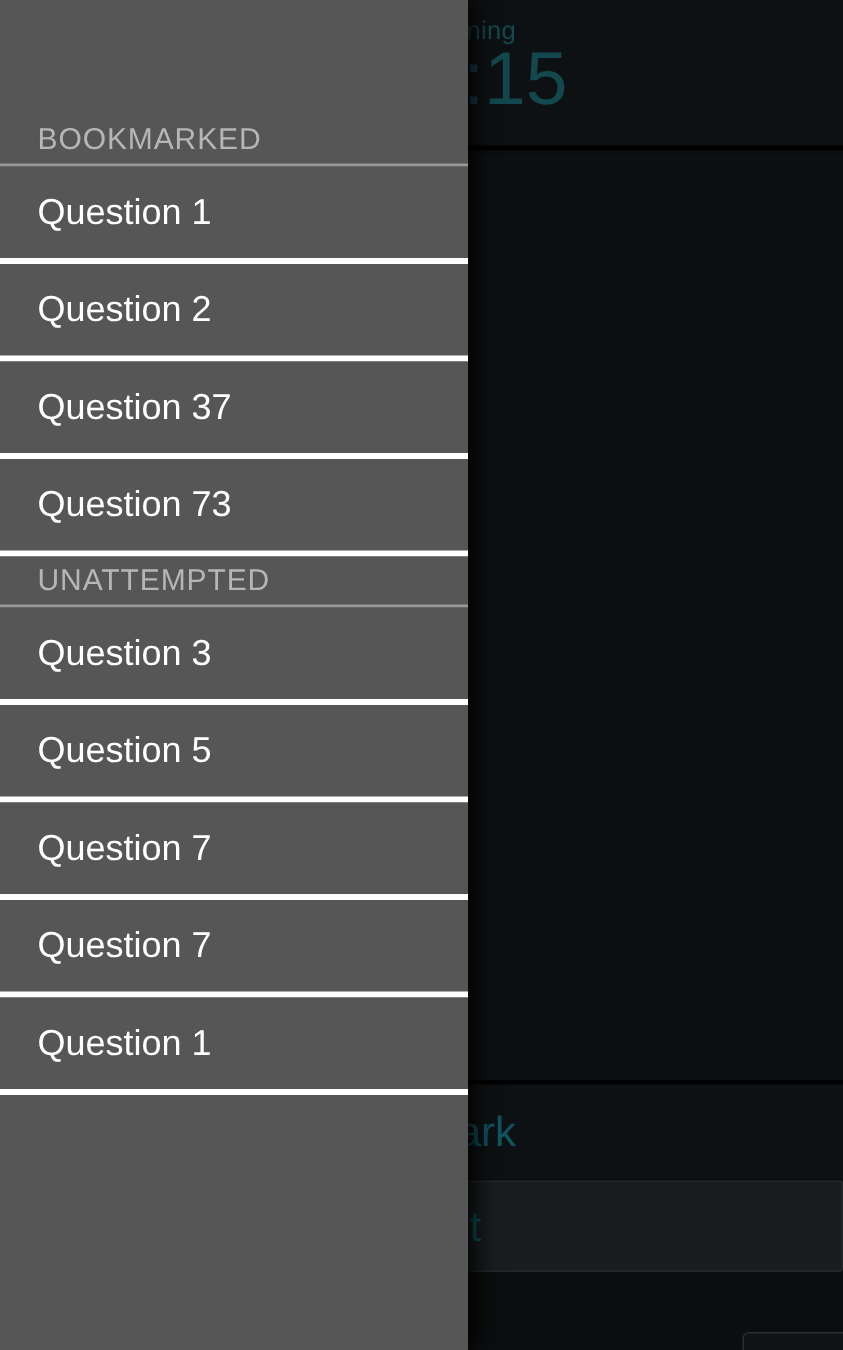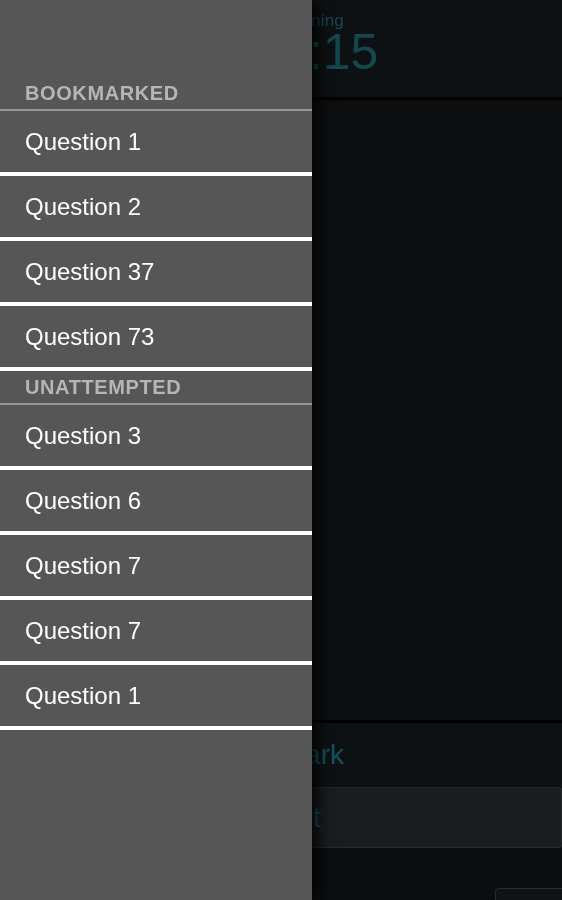--- a/index.html
+++ b/index.html
@@ -109,21 +109,21 @@
   }
 
   .drawer-list {
     position:absolute; left:0; top:77px; width:312px; height:823px;
     background:#565656;
   }
   .section-header {
     height:32px;
     display:flex; align-items:center;
     padding-left:25px;
-    font-size:20px; font-weight:bold;
+    font-size:20px; font-weight:normal;
     color:#b6b6b6;
     letter-spacing:0.6px;
     background:#565656;
   }
   .section-rule {
     height:2px;
     background:#989898;
     width:312px;
   }
   .q-row {
@@ -176,20 +176,20 @@
     <div class="drawer-list" id="drawer-list">
         <div class="section-header">BOOKMARKED</div>
         <div class="section-rule"></div>
         <div class="q-row">Question 1</div>
         <div class="q-row">Question 2</div>
         <div class="q-row">Question 37</div>
         <div class="q-row">Question 73</div>
         <div class="section-header">UNATTEMPTED</div>
         <div class="section-rule"></div>
         <div class="q-row">Question 3</div>
-        <div class="q-row">Question 6</div>
+        <div class="q-row">Question 5</div>
         <div class="q-row">Question 7</div>
         <div class="q-row">Question 7</div>
         <div class="q-row">Question 1</div>
       </div>
   </div>
 
 </div>
 
 </body></html>

